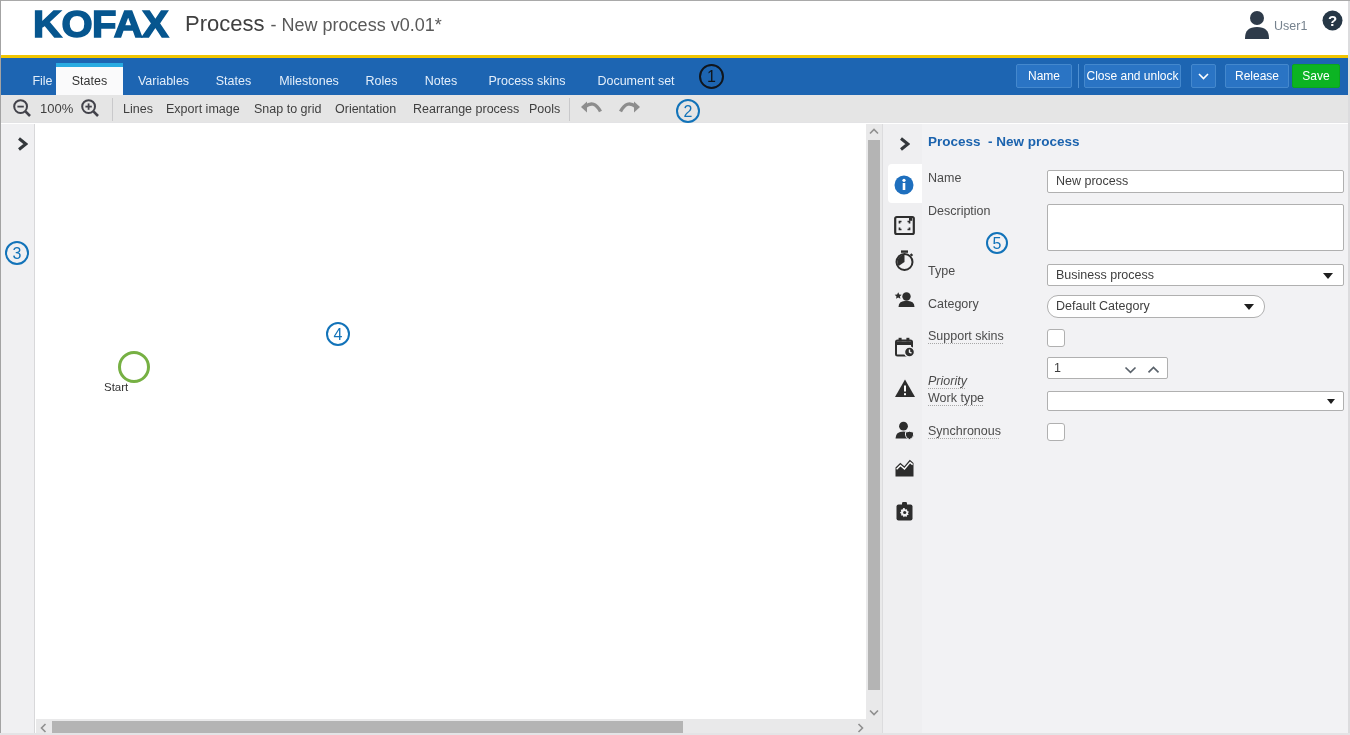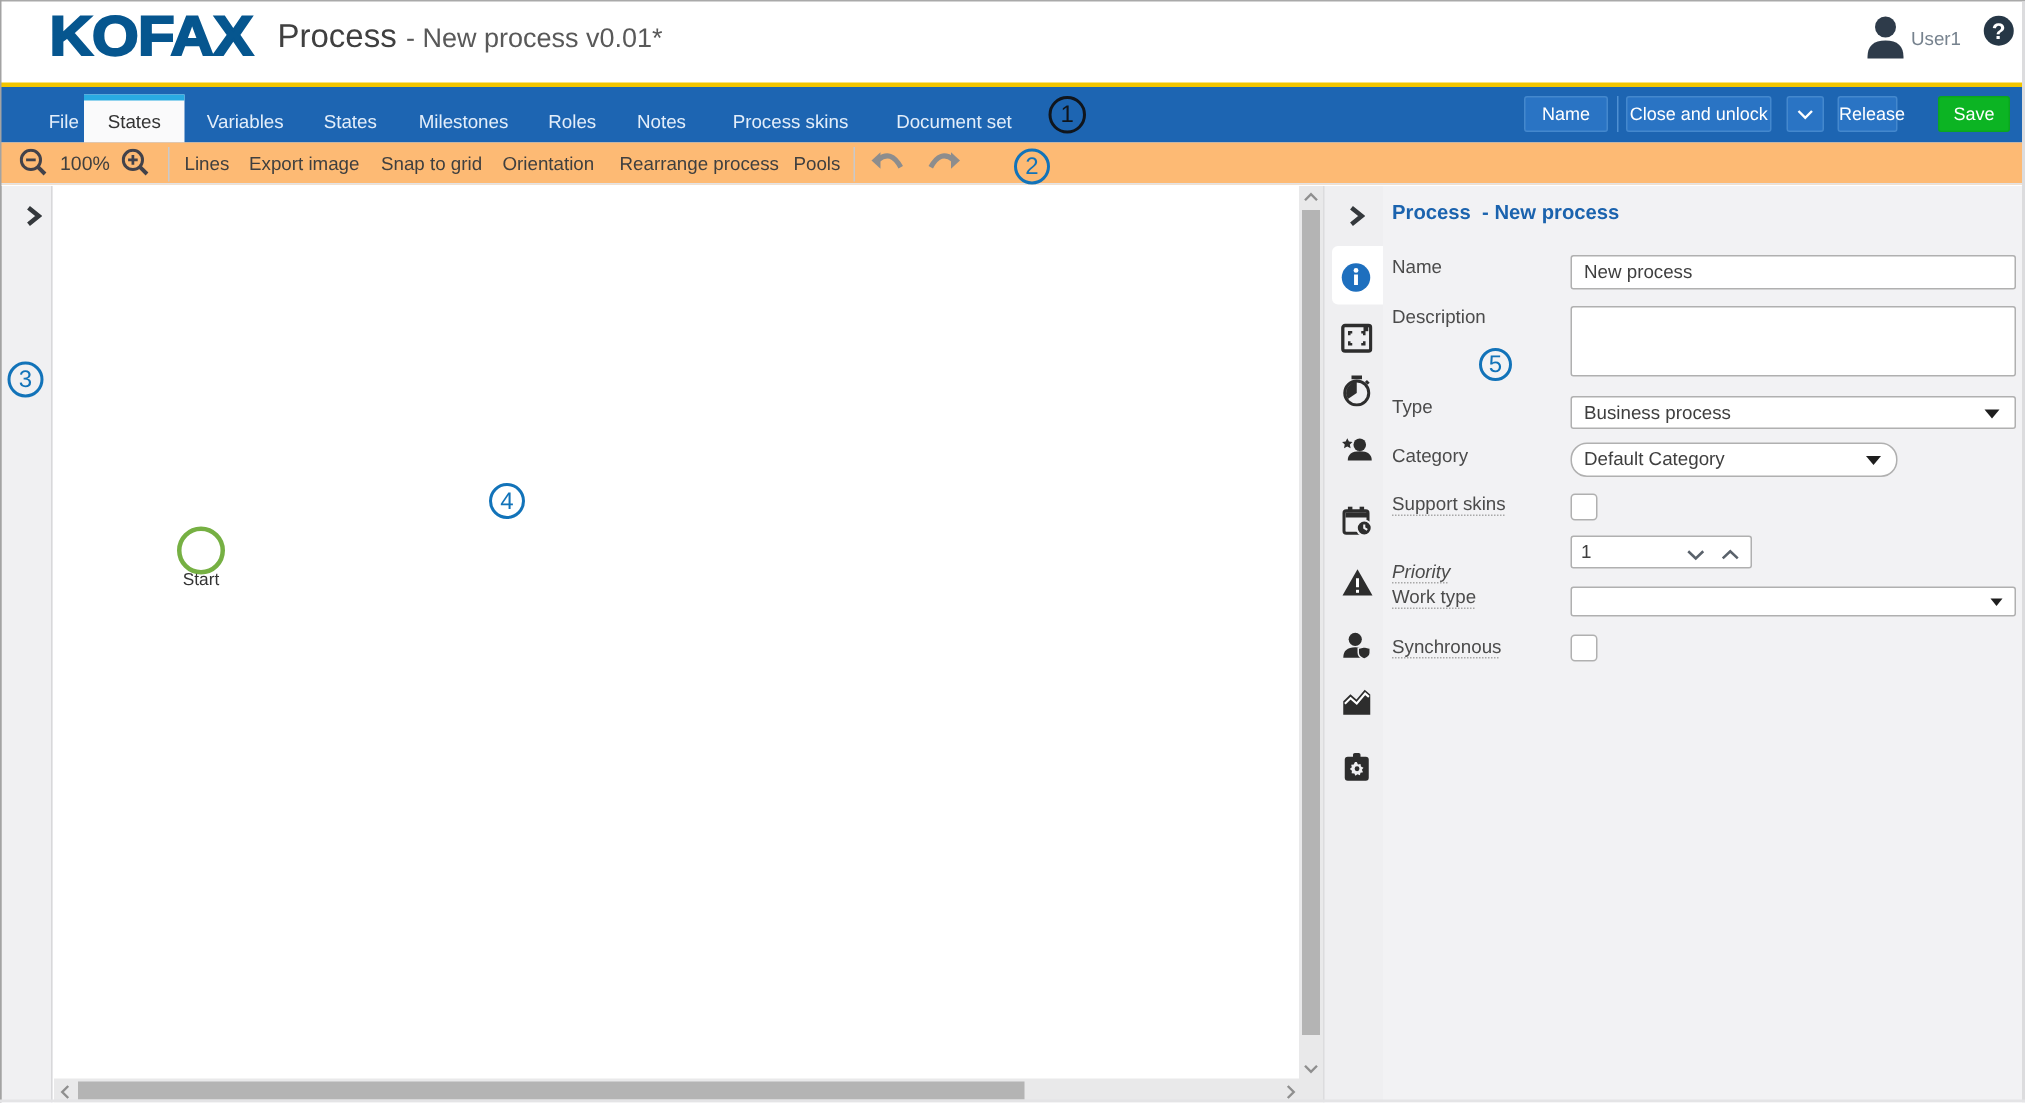--- a/index.html
+++ b/index.html
@@ -26,21 +26,21 @@
 .tab { position:absolute; top:0; height:37px; padding-top:15px; line-height:16px; text-align:center;
   color:#e3eefa; font-size:12.5px; }
 #tab-design { top:5px; height:32px; padding-top:0; background:#fafafb; color:#333;
   border-top:4px solid #29abe2; line-height:28px; }
 .navbtn { position:absolute; top:6px; height:24px; line-height:22px; text-align:center;
   background:#2a74c4; border:1px solid #4488cd; border-radius:2px; color:#fff; font-size:12px; }
 #btn-save { background:#0cb423; border-color:#0ba61f; }
 #nav-sep { position:absolute; left:1078px; top:6px; width:1px; height:24px; background:#4f90d2; }
 
 
-#toolbar { left:0; top:95px; width:1350px; height:28px; background:#fdba74;
+#toolbar { left:0; top:95px; width:1350px; height:28px; background:#e5e5e5;
   border-bottom:1px solid #e3e3e5; }
 .tbtxt { position:absolute; top:0; height:28px; line-height:28px; color:#3f3f3f; font-size:12.5px; }
 .tbsep { position:absolute; top:3px; width:1px; height:23px; background:#c9c9cb; }
 
 
 #leftbar { left:0; top:124px; width:35px; height:611px; background:#f0f0f2;
   border-right:1px solid #d8d8da; border-left:1px solid #a8a8a8; }
 #canvas { left:36px; top:124px; width:830px; height:595px; background:#fff; }
 #hscroll { left:36px; top:719px; width:830px; height:16px; background:#e9e9ea; }
 #hthumb { position:absolute; left:16px; top:2px; width:631px; height:12px; background:#b4b4b4; }
@@ -97,21 +97,21 @@
     <div class="tab" style="left:477px;width:100px;">Process skins</div>
     <div class="tab" style="left:587px;width:98px;">Document set</div>
     <div class="navbtn" style="left:1016px;width:56px;">Name</div>
     <div id="nav-sep"></div>
     <div class="navbtn" style="left:1084px;width:97px;">Close and unlock</div>
     <div class="navbtn" style="left:1191px;width:25px;">
       <svg width="11" height="7" viewBox="0 0 11 7" style="margin-top:8px;">
           <path d="M1 1 L5.5 5.5 L10 1" stroke="#fff" stroke-width="1.6" fill="none"></path>
         </svg>
     </div>
-    <div class="navbtn" style="left:1225px;width:40px;">Release</div>
+    <div class="navbtn" style="left:1225px;width:64px;">Release</div>
     <div class="navbtn" id="btn-save" style="left:1292px;width:48px;">Save</div>
   </div>
 
   <div id="toolbar" class="abs">
     <svg class="abs" style="left:13px;top:4px;" width="19" height="19" viewBox="0 0 19 19">
       <circle cx="7.6" cy="7.6" r="6.4" stroke="#42424a" stroke-width="2" fill="none"></circle>
       <line x1="12.4" y1="12.4" x2="17" y2="17" stroke="#42424a" stroke-width="2.6"></line>
       <line x1="4.4" y1="7.6" x2="10.8" y2="7.6" stroke="#42424a" stroke-width="1.8"></line>
     </svg>
     <div class="tbtxt" style="left:40px;font-size:13px;">100%</div>
@@ -141,21 +141,21 @@
 
   <div id="leftbar" class="abs">
     <svg class="abs" style="left:16px;top:13px;" width="11" height="14" viewBox="0 0 11 14">
         <path d="M2 1.5 L8.8 7 L2 12.5" stroke="#34383c" stroke-width="3" fill="none"></path>
       </svg>
   </div>
   <div id="canvas" class="abs">
     <svg class="abs" style="left:81px;top:226px;" width="34" height="34" viewBox="0 0 34 34">
       <circle cx="17" cy="17" r="14.5" stroke="#76b043" stroke-width="3" fill="#fff"></circle>
     </svg>
-    <div class="abs" style="left:68px;top:257px;width:60px;text-align:center;font-size:11.5px;color:#333;">Start</div>
+    <div class="abs" style="left:68px;top:257px;width:60px;text-align:left;font-size:11.5px;color:#333;">Start</div>
   </div>
   <div id="vscroll" class="abs">
     <svg class="abs" style="left:3px;top:4px;" width="10" height="7" viewBox="0 0 10 7">
         <path d="M1 5.5 L5 1.5 L9 5.5" stroke="#8f8f8f" stroke-width="1.6" fill="none"></path>
       </svg>
     <div id="vthumb"></div>
     <svg class="abs" style="left:3px;top:585px;" width="10" height="7" viewBox="0 0 10 7">
         <path d="M1 1.5 L5 5.5 L9 1.5" stroke="#8f8f8f" stroke-width="1.6" fill="none"></path>
       </svg>
   </div>

